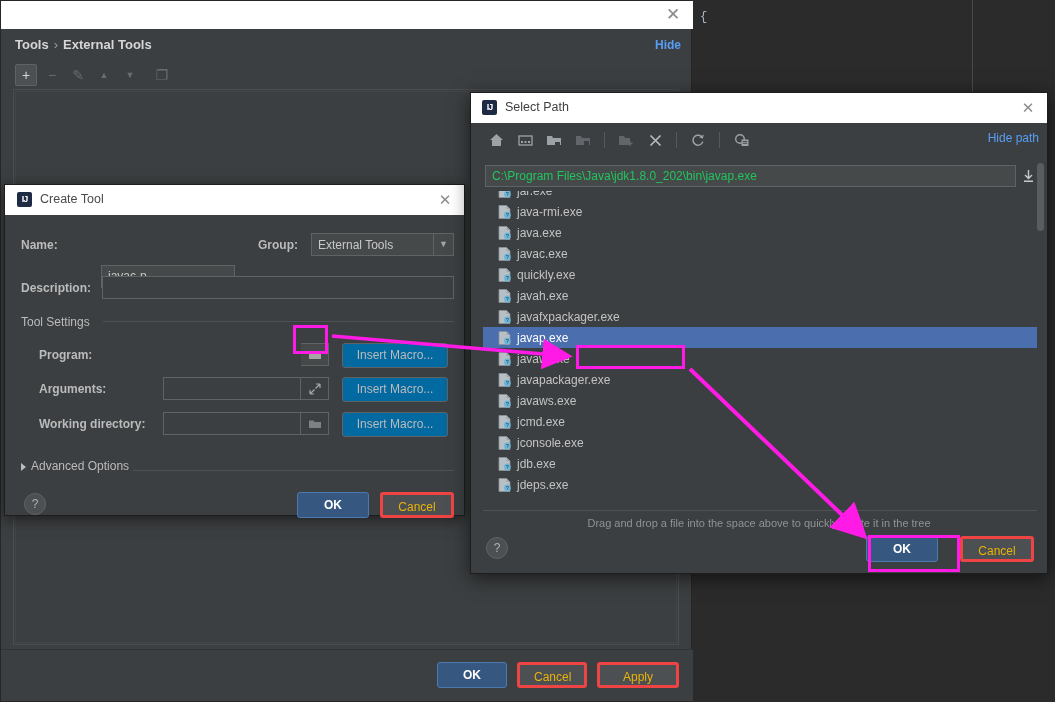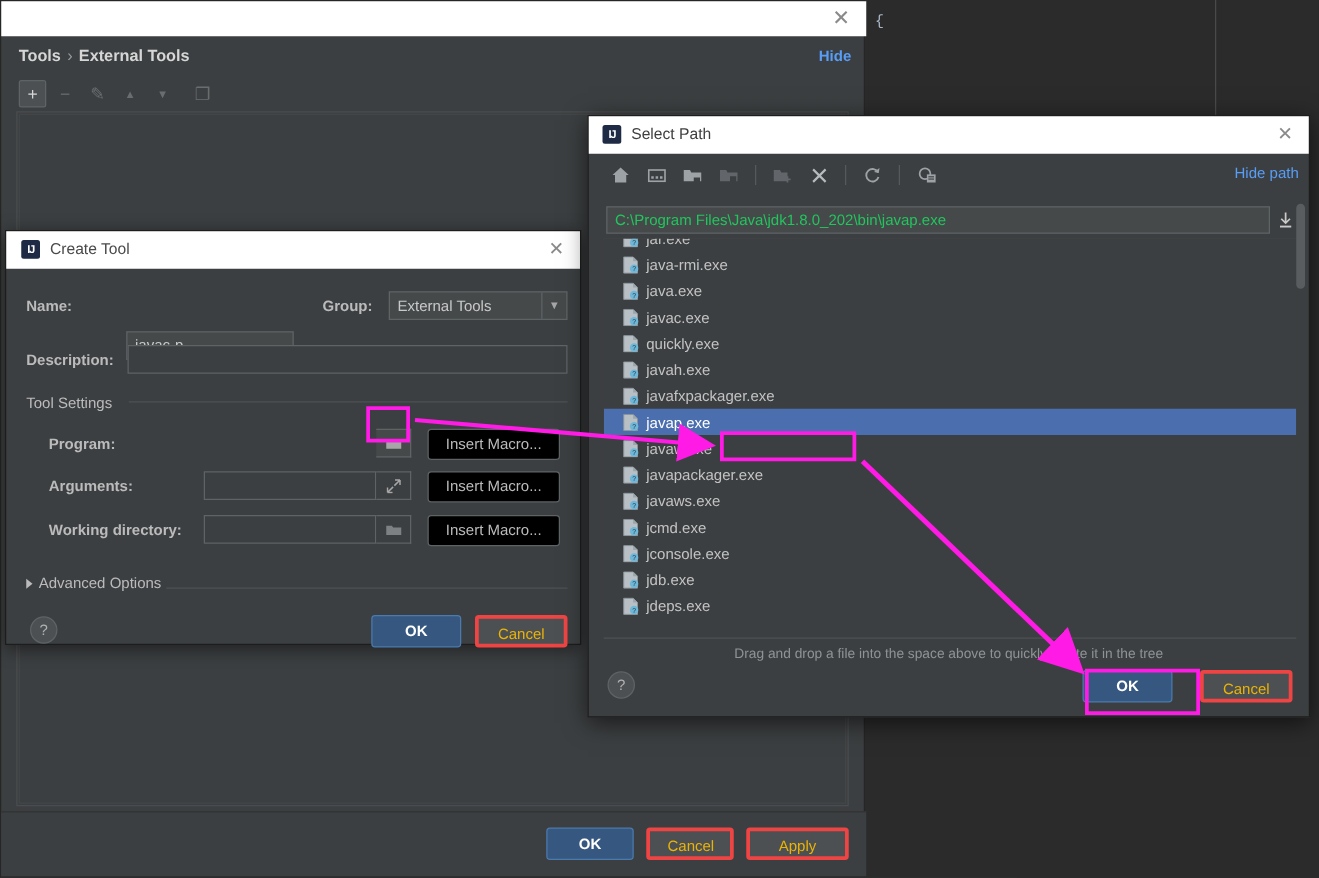--- a/index.html
+++ b/index.html
@@ -60,21 +60,21 @@
   .combo { background:#45494a; border:1px solid #5e6366; height:23px; display:flex; align-items:center; }
   .combo .ctext { flex:1; padding:0 6px; color:#c9c9c9; font-size:12px; }
   .combo .carrow { width:20px; text-align:center; color:#a6a6a6; font-size:9px; border-left:1px solid #5e6366; height:100%; line-height:21px; }
 
   .group-line { position:absolute; height:1px; background:#4e5254; }
   .group-title { position:absolute; color:#bbbbbb; font-size:12px; }
 
   .icon-btn { width:28px; height:23px; background:#45494a; border:1px solid #5e6366; border-left:none;
               display:flex; align-items:center; justify-content:center; color:#a6a6a6; }
   .icon-btn.flat { background:#3c3f41; }
-  .macro-btn { width:106px; height:25px; background:#000000; border:1px solid #5e6366; border-radius:3px;
+  .macro-btn { width:106px; height:25px; background:#0369a1; border:1px solid #5e6366; border-radius:3px;
                color:#bbbbbb; font-size:12px; text-align:center; line-height:23px; }
 
   .adv-opt { position:absolute; color:#bbbbbb; font-size:12px; }
   .tri { display:inline-block; width:0; height:0; border-left:5px solid #bbbbbb; border-top:4px solid transparent; border-bottom:4px solid transparent; margin-right:5px; vertical-align:middle; }
 
   .help-btn { width:22px; height:22px; border-radius:50%; background:#4c5052; border:1px solid #5e6366;
               color:#b0b0b0; font-size:12px; text-align:center; line-height:20px; }
 
   
   .select-path { position:absolute; left:470px; top:92px; width:578px; height:482px; background:#3c3f41;

